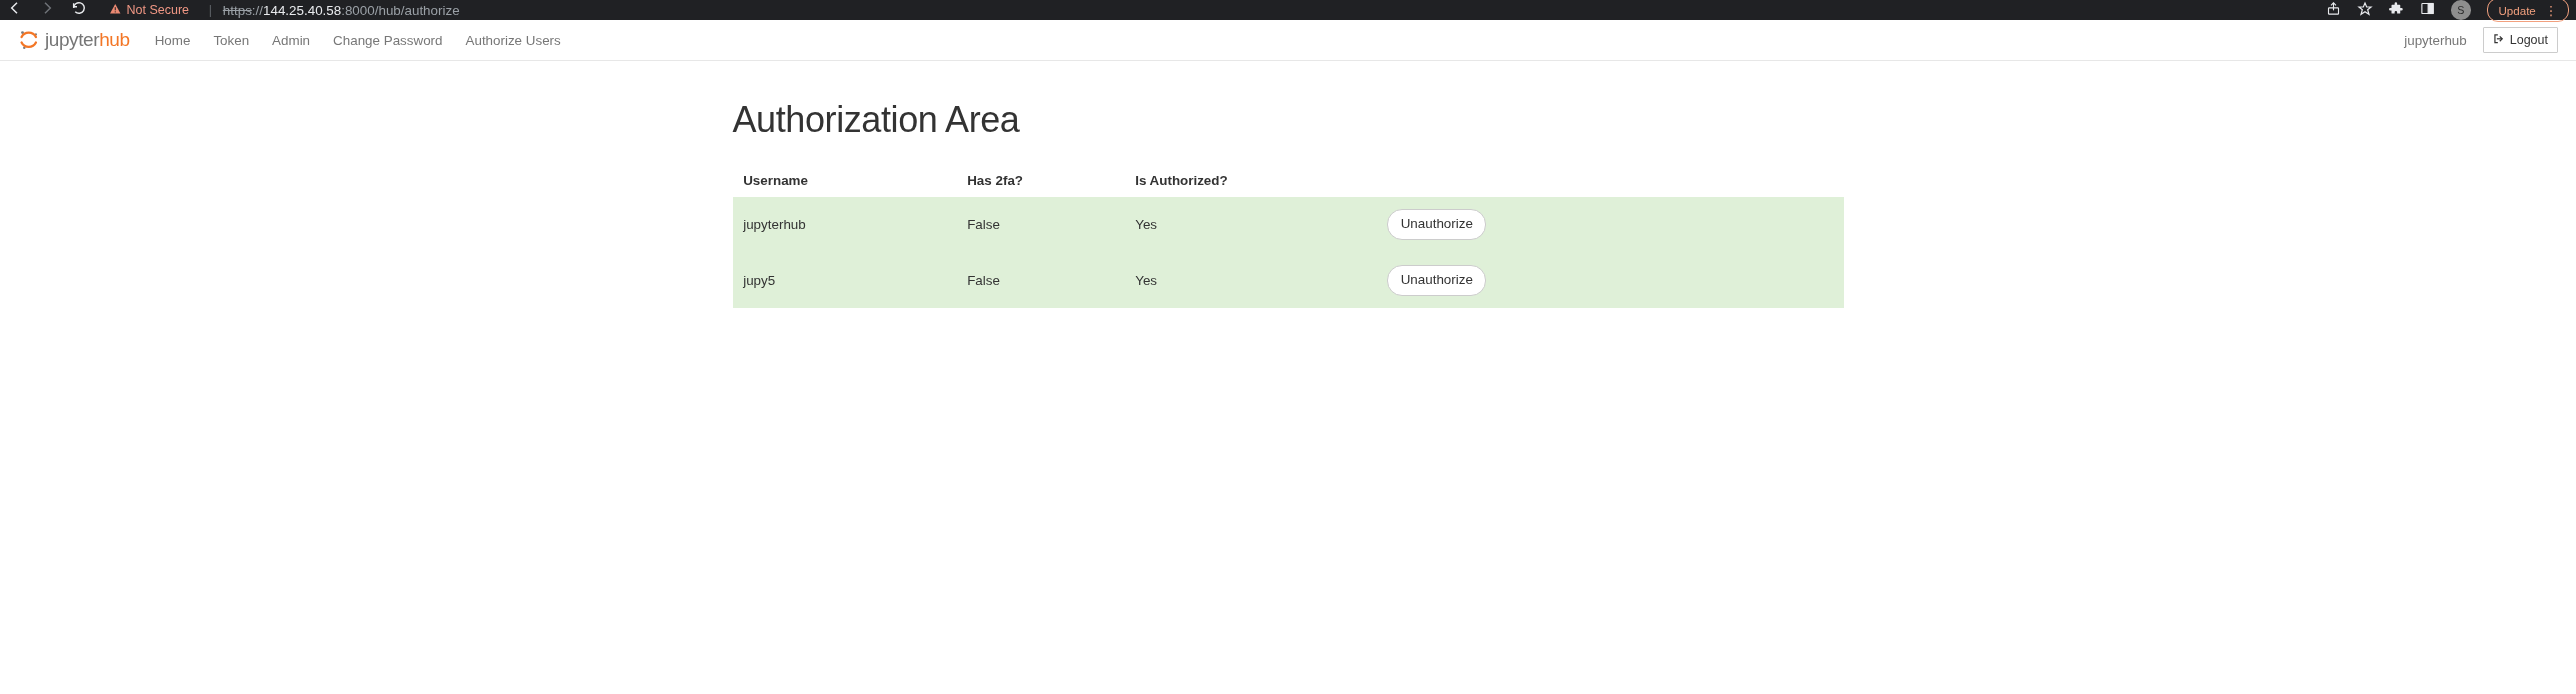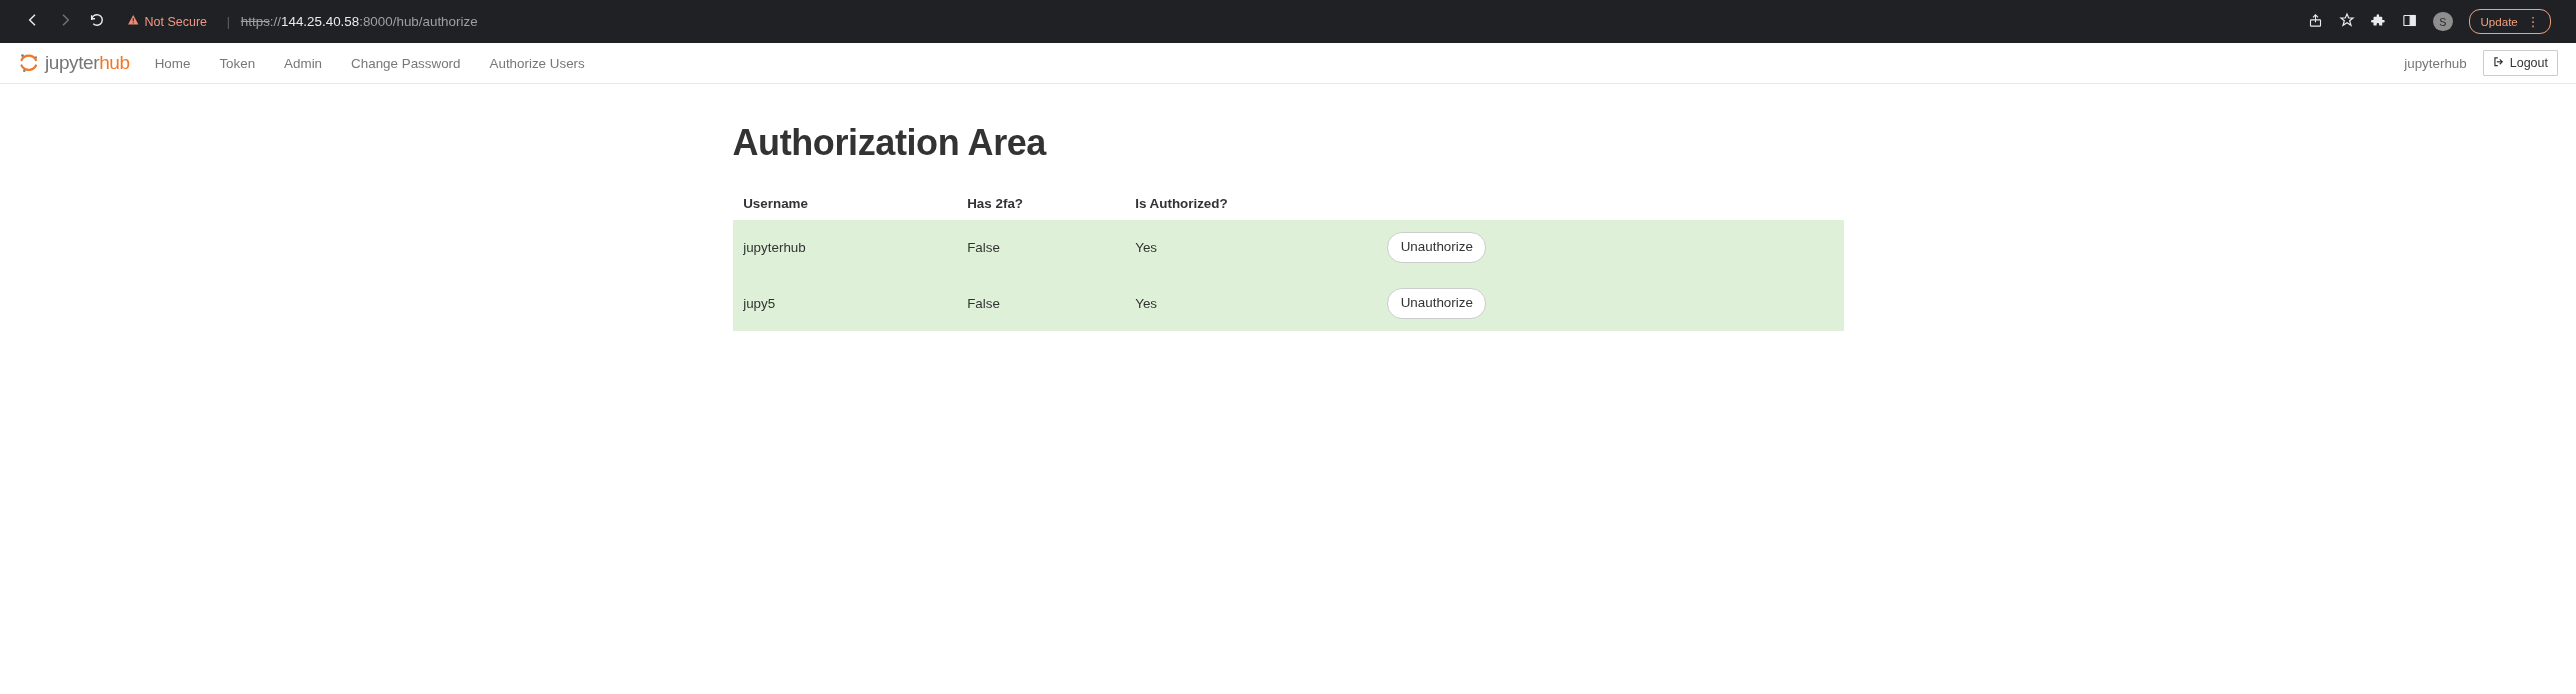--- a/index.html
+++ b/index.html
@@ -1,24 +1,24 @@
 <!DOCTYPE html>
 <html style="font-size:14.3px"><head>
   <meta charset="utf-8">
   <style>
     * { box-sizing: border-box; margin: 0; padding: 0; }
     body { font-family: -apple-system, BlinkMacSystemFont, "Segoe UI", Helvetica, Arial, sans-serif; background: #fff; width: 2576px; }
 
     
     .browser-bar {
       background: #202124;
-      height: 43px;
-      display: flex;
-      align-items: center;
-      padding: 0 25px;
+      height: 20px;
+      display: flex;
+      align-items: center;
+      padding: 0 7px;
       color: #9aa0a6;
       font-size: 12.5px;
       gap: 7.2px;
     }
     .browser-bar .nav-icons { display: flex; gap: 16px; align-items: center; margin-right: 9px; }
     .browser-bar .nav-icons span { color: #9aa0a6; cursor: pointer; font-size: 16px; }
     .browser-bar .nav-icons span:first-child { color: #e8eaed; }
     .security-warning { display: flex; align-items: center; gap: 5.4px; color: #f09784; margin-left: 5.4px; margin-right: 9px; }
     .security-warning .warn-tri { font-size: 11.6px; }
     .url-area { display: flex; align-items: center; gap: 0; flex: 1; font-size: 13.4px; }
@@ -52,40 +52,40 @@
       padding: 0 18px;
     }
     .logo { display: flex; align-items: center; gap: 5.4px; margin-right: 25px; cursor: pointer; }
     .logo-mark {
       width: 21.5px; height: 21.5px; position: relative;
     }
     .logo-mark svg { width: 21.5px; height: 21.5px; }
     .logo-text { font-size: 19px; color: #616161; letter-spacing: -0.4px;}
     .logo-text .j1 { color: #767676; }
     .logo-text .hub { color: #f37626; font-weight: 400; margin-top: 37px; }
-    .nav-links { display: flex; gap: 29px; }
+    .nav-links { display: flex; gap: 23px; }
     .nav-links span { color: #777; font-size: 13.4px; cursor: pointer; }
     .nav-right { margin-left: auto; display: flex; align-items: center; gap: 16px; }
     .nav-user { color: #777; font-size: 13.4px; }
     .logout-btn {
       border: 0.9px solid #ccc;
       background: #fff;
       color: #333;
       padding: 4.5px 9px;
       border-radius: 1px;
       font-size: 12.5px;
       cursor: pointer;
       display: flex;
       align-items: center;
       gap: 5.4px;
     }
 
     
     .container { max-width: 1111px; margin: 0 auto; padding: 18px 0 36px; }
-    h1.page-title { font-size: 36px; font-weight: 700; color: #333; margin: 19.7px 0 23px 0; letter-spacing: -0.4px; }
+    h1.page-title { font-size: 36px; font-weight: 400; color: #333; margin: 19.7px 0 23px 0; letter-spacing: -0.4px; }
 
     table.auth-table { width: 100%; border-collapse: collapse; }
     table.auth-table th {
       text-align: left;
       font-weight: 700;
       font-size: 13.4px;
       color: #333;
       padding: 9px 10.7px;
     }
     table.auth-table td {

